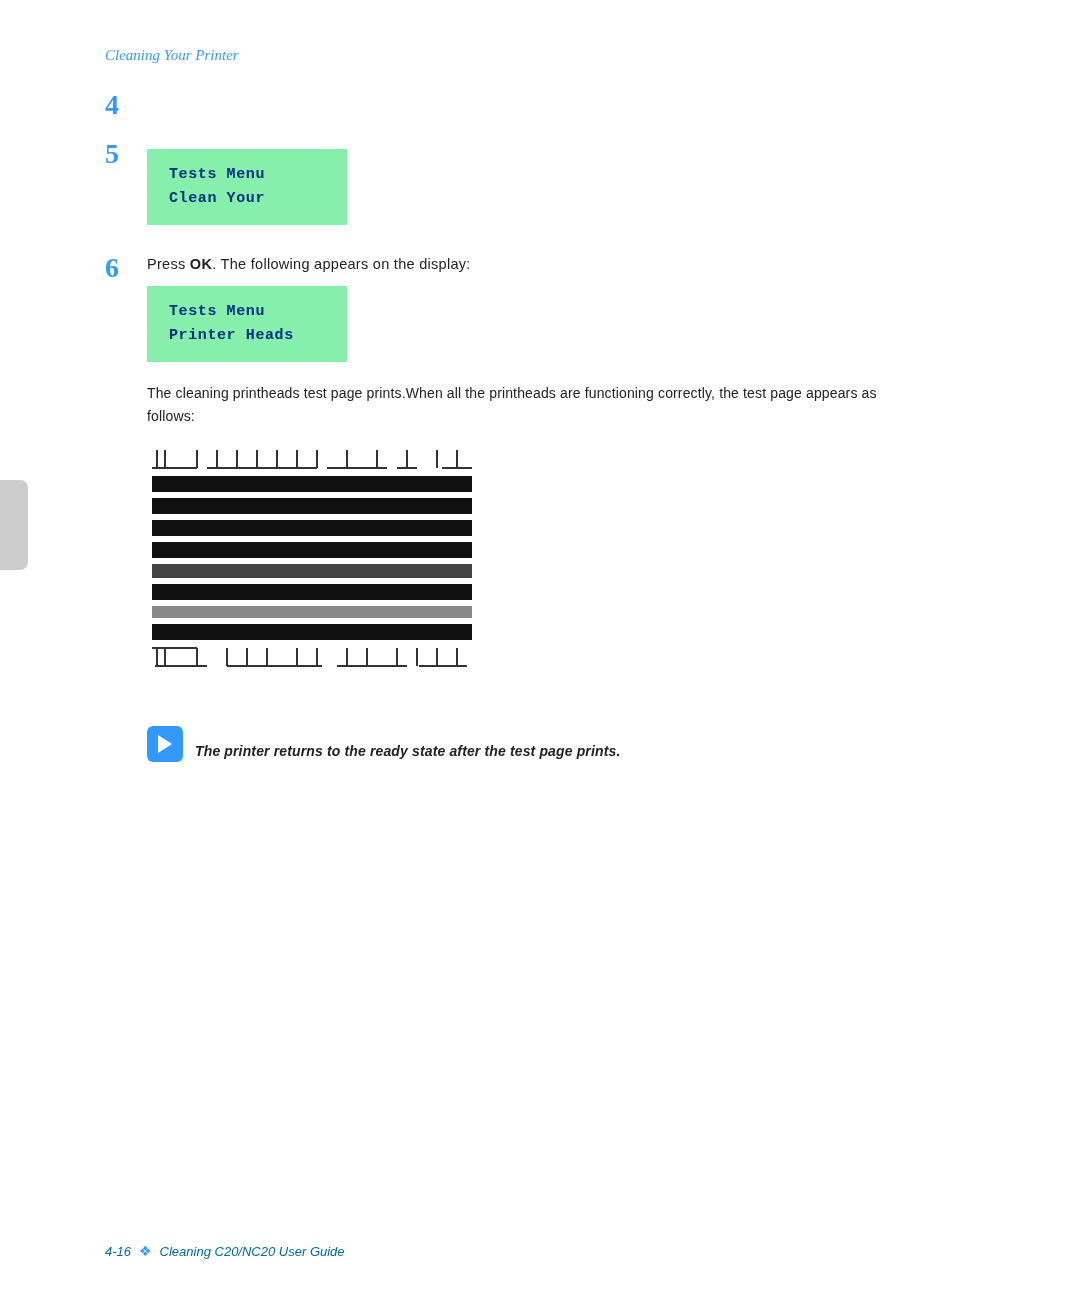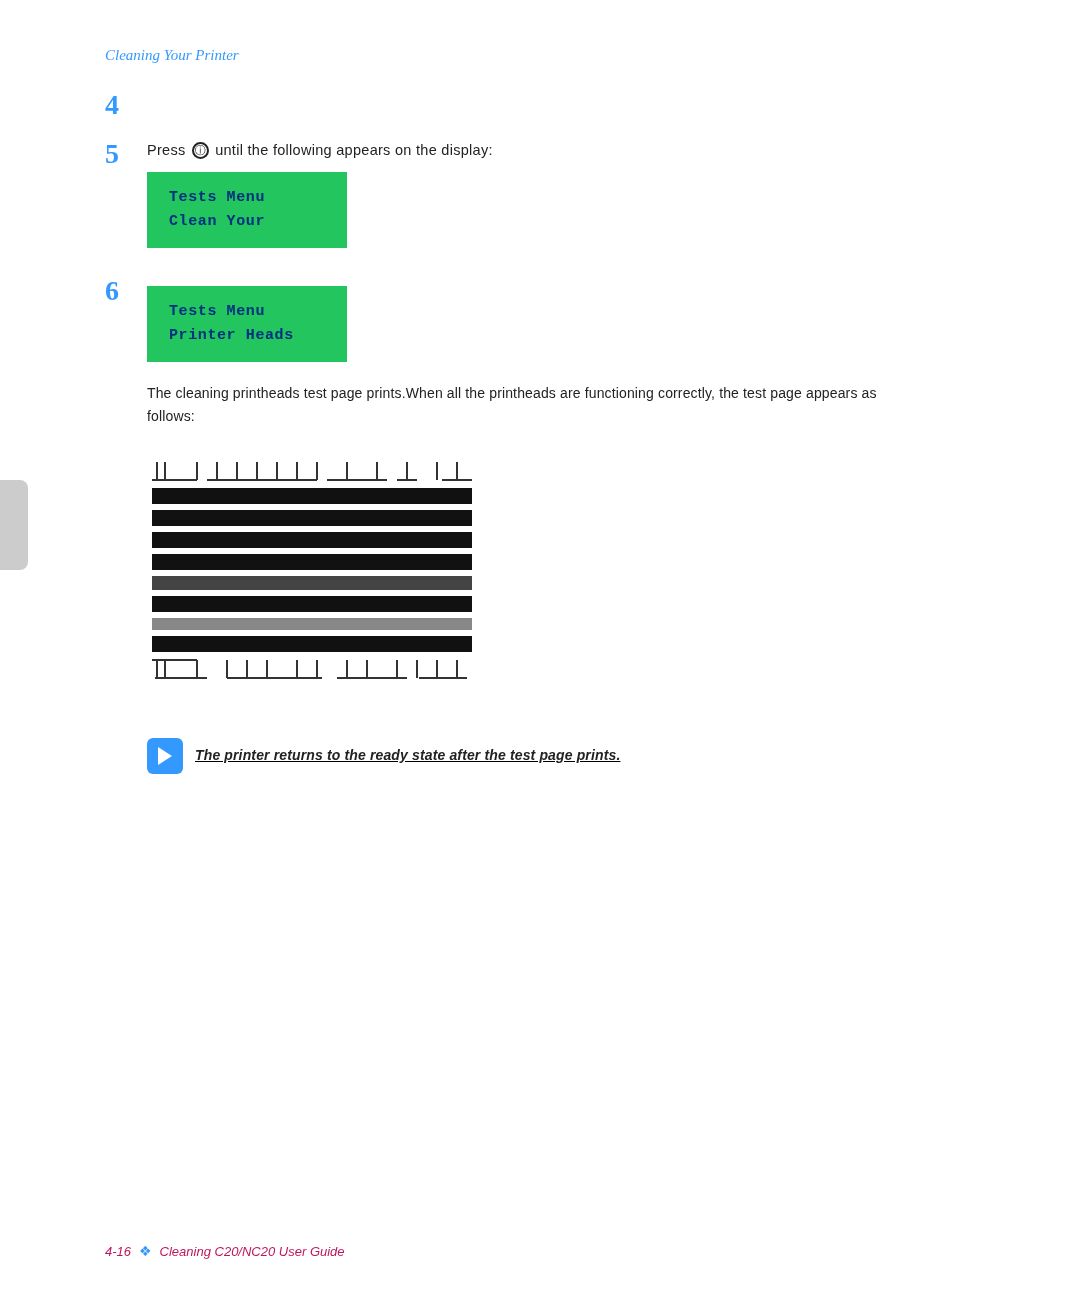--- a/index.html
+++ b/index.html
@@ -92,21 +92,21 @@
       border-radius: 50%;
       text-align: center;
       line-height: 13px;
       font-size: 11px;
       vertical-align: middle;
       margin: 0 2px;
     }
 
     
     .display-box {
-      background: #22c55e;
+      background: #86efac;
       display: inline-block;
       padding: 14px 22px;
       margin-top: 10px;
       margin-bottom: 10px;
       min-width: 200px;
     }
 
     .display-box .display-line {
       font-family: 'Courier New', Courier, monospace;
       font-size: 15px;
@@ -117,41 +117,40 @@
     }
 
     
     .body-para {
       font-size: 14px;
       color: #222;
       line-height: 1.65;
       font-family: Arial, sans-serif;
       letter-spacing: 0.01em;
       margin-top: 10px;
-      margin-bottom: 24px;
+      margin-bottom: 12px;
     }
 
     
     .test-page-container {
       margin-top: 8px;
       margin-bottom: 14px;
       border: none;
       display: block;
     }
 
     .test-page-svg {
       display: block;
     }
 
     
     .note-box {
       display: flex;
-      align-items: center;
+      align-items: flex-end;
       margin-top: 10px;
-      text-decoration: underline;
     }
 
     .note-icon {
       width: 36px;
       height: 36px;
       background: #3399ff;
       border-radius: 6px;
       display: flex;
       align-items: center;
       justify-content: center;
@@ -186,21 +185,21 @@
       position: absolute;
       bottom: 36px;
       left: 105px;
       right: 60px;
       display: flex;
       align-items: center;
     }
 
     .footer-text {
       font-size: 13px;
-      color: #be185d;
+      color: #0369a1;
       font-style: italic;
       font-family: Arial, sans-serif;
     }
 
     .footer-diamond {
       color: #3399ff;
       font-size: 14px;
       margin: 0 8px;
     }
   </style>
@@ -217,34 +216,34 @@
 
   <div class="main-content">
 
     <div class="step-row">
       <div class="step-number">4</div>
     </div>
 
     <div class="step-row">
       <div class="step-number">5</div>
       <div class="step-content">
-        <div class="step-text">
-          Press <span class="circle-symbol">ⓘ</span> until the following appears on the display:
-        </div>
         
         <div class="display-box">
           <div class="display-line">Tests Menu</div>
           <div class="display-line">Clean  Your</div>
         </div>
       </div>
     </div>
 
     <div class="step-row">
       <div class="step-number">6</div>
       <div class="step-content">
+        <div class="step-text">
+          Press <span class="bold">OK</span>. The following appears on the display:
+        </div>
         
         <div class="display-box">
           <div class="display-line">Tests Menu</div>
           <div class="display-line">Printer Heads</div>
         </div>
 
         
         <div class="body-para">The cleaning printheads test page prints.When all the printheads are functioning correctly, the test page appears as follows:</div>
 
         

